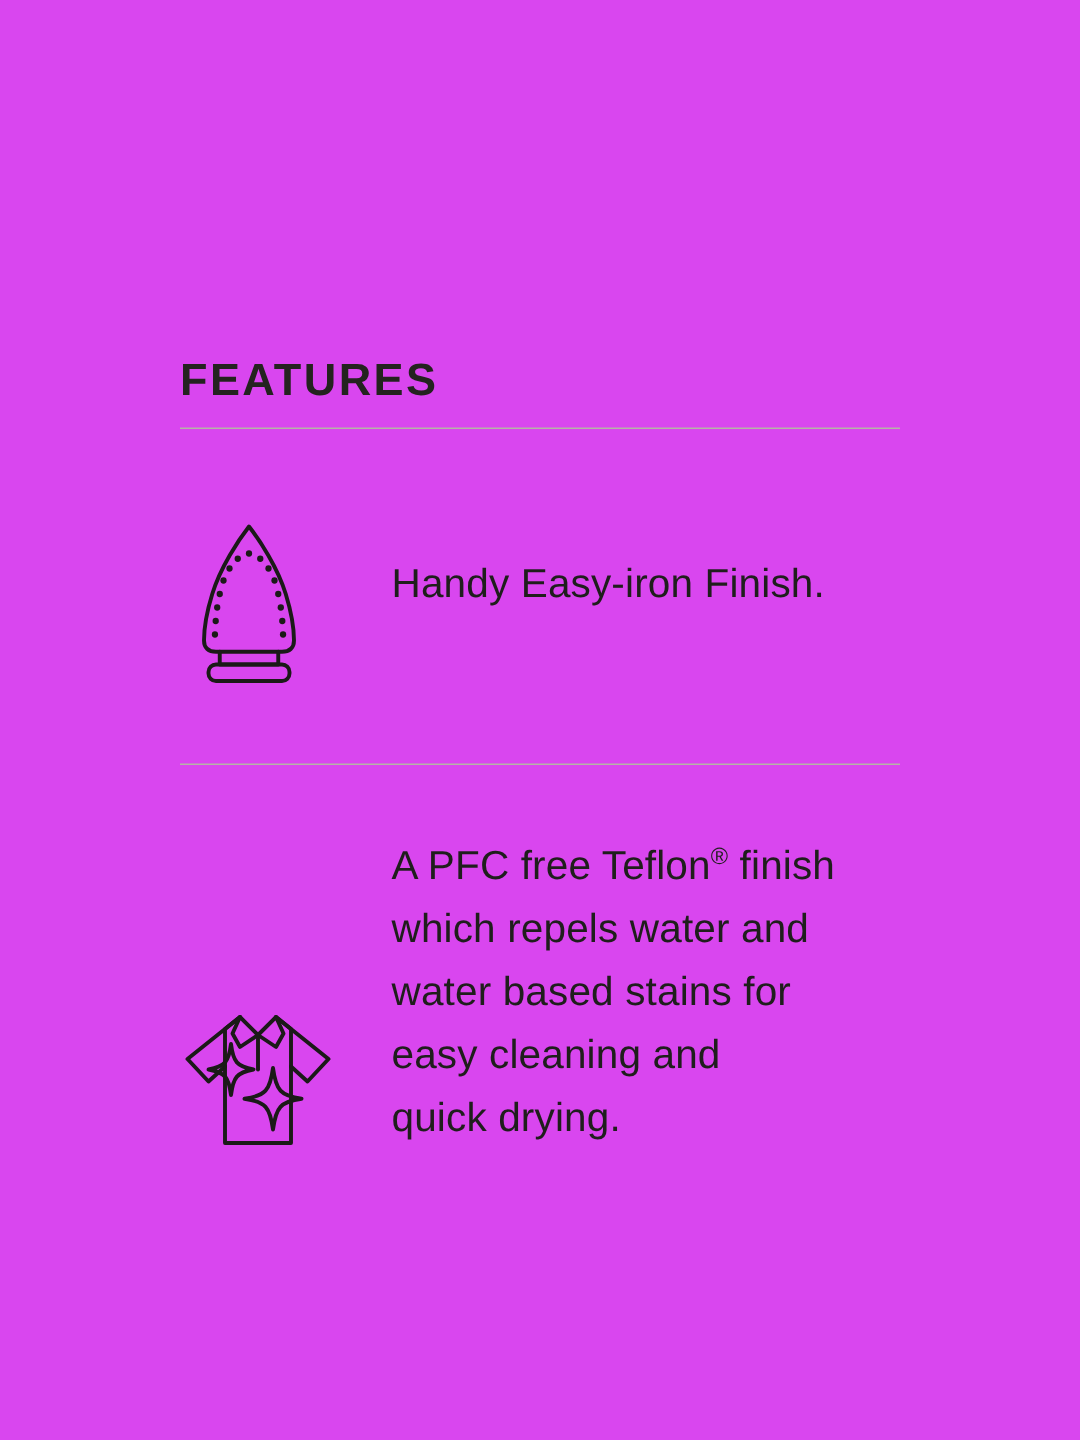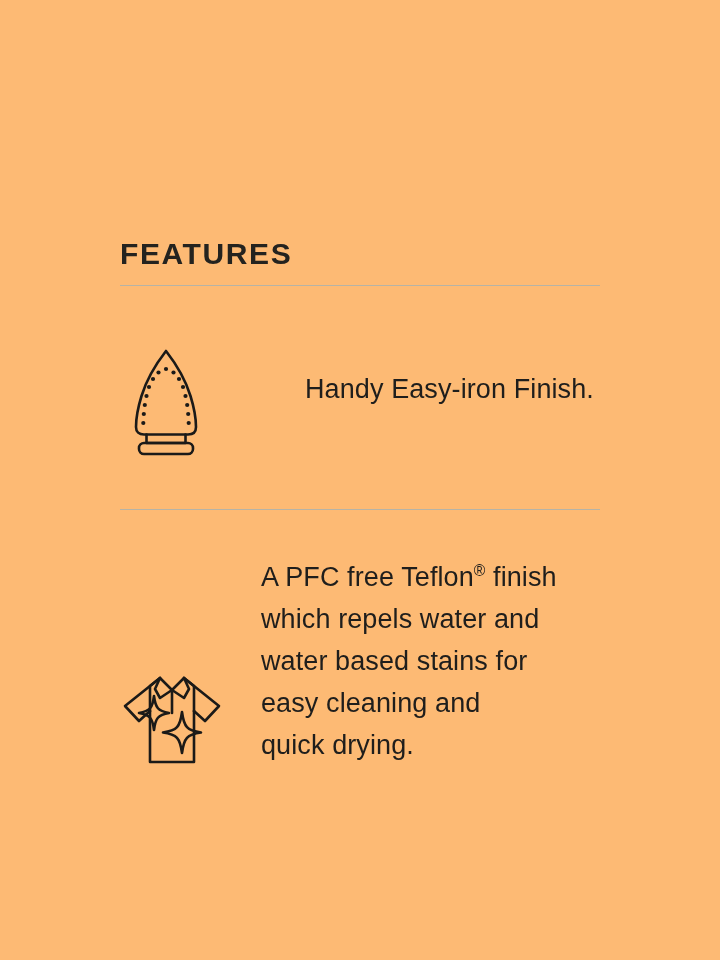--- a/index.html
+++ b/index.html
@@ -12,21 +12,21 @@
     background: #E9E7DD;
     font-family: "Liberation Sans", sans-serif;
     -webkit-font-smoothing: antialiased;
     overflow: hidden;
   }
 
   .page {
     position: relative;
     width: 720px;
     height: 960px;
-    background: #fdba74;
+    background: #d946ef;
   }
 
   
   .features-heading {
     position: absolute;
     left: 120px;
     top: 209px;
     font-size: 30px;
     font-weight: bold;
     letter-spacing: 1.6px;
@@ -47,21 +47,21 @@
   .divider-middle { top: 509px; }
 
   
   .feature-row {
     position: absolute;
     left: 120px;
     width: 490px;
     display: flex;
     align-items: flex-start;
   }
-  .feature-row-iron  { top: 340px; gap: 44px; }
+  .feature-row-iron  { top: 340px; }
   .feature-row-shirt { top: 556px; align-items: flex-end; }
 
   .feature-icon {
     width: 141px;
     flex: 0 0 141px;
     display: flex;
     justify-content: flex-start;
   }
   .feature-icon svg { display: block; }
 

